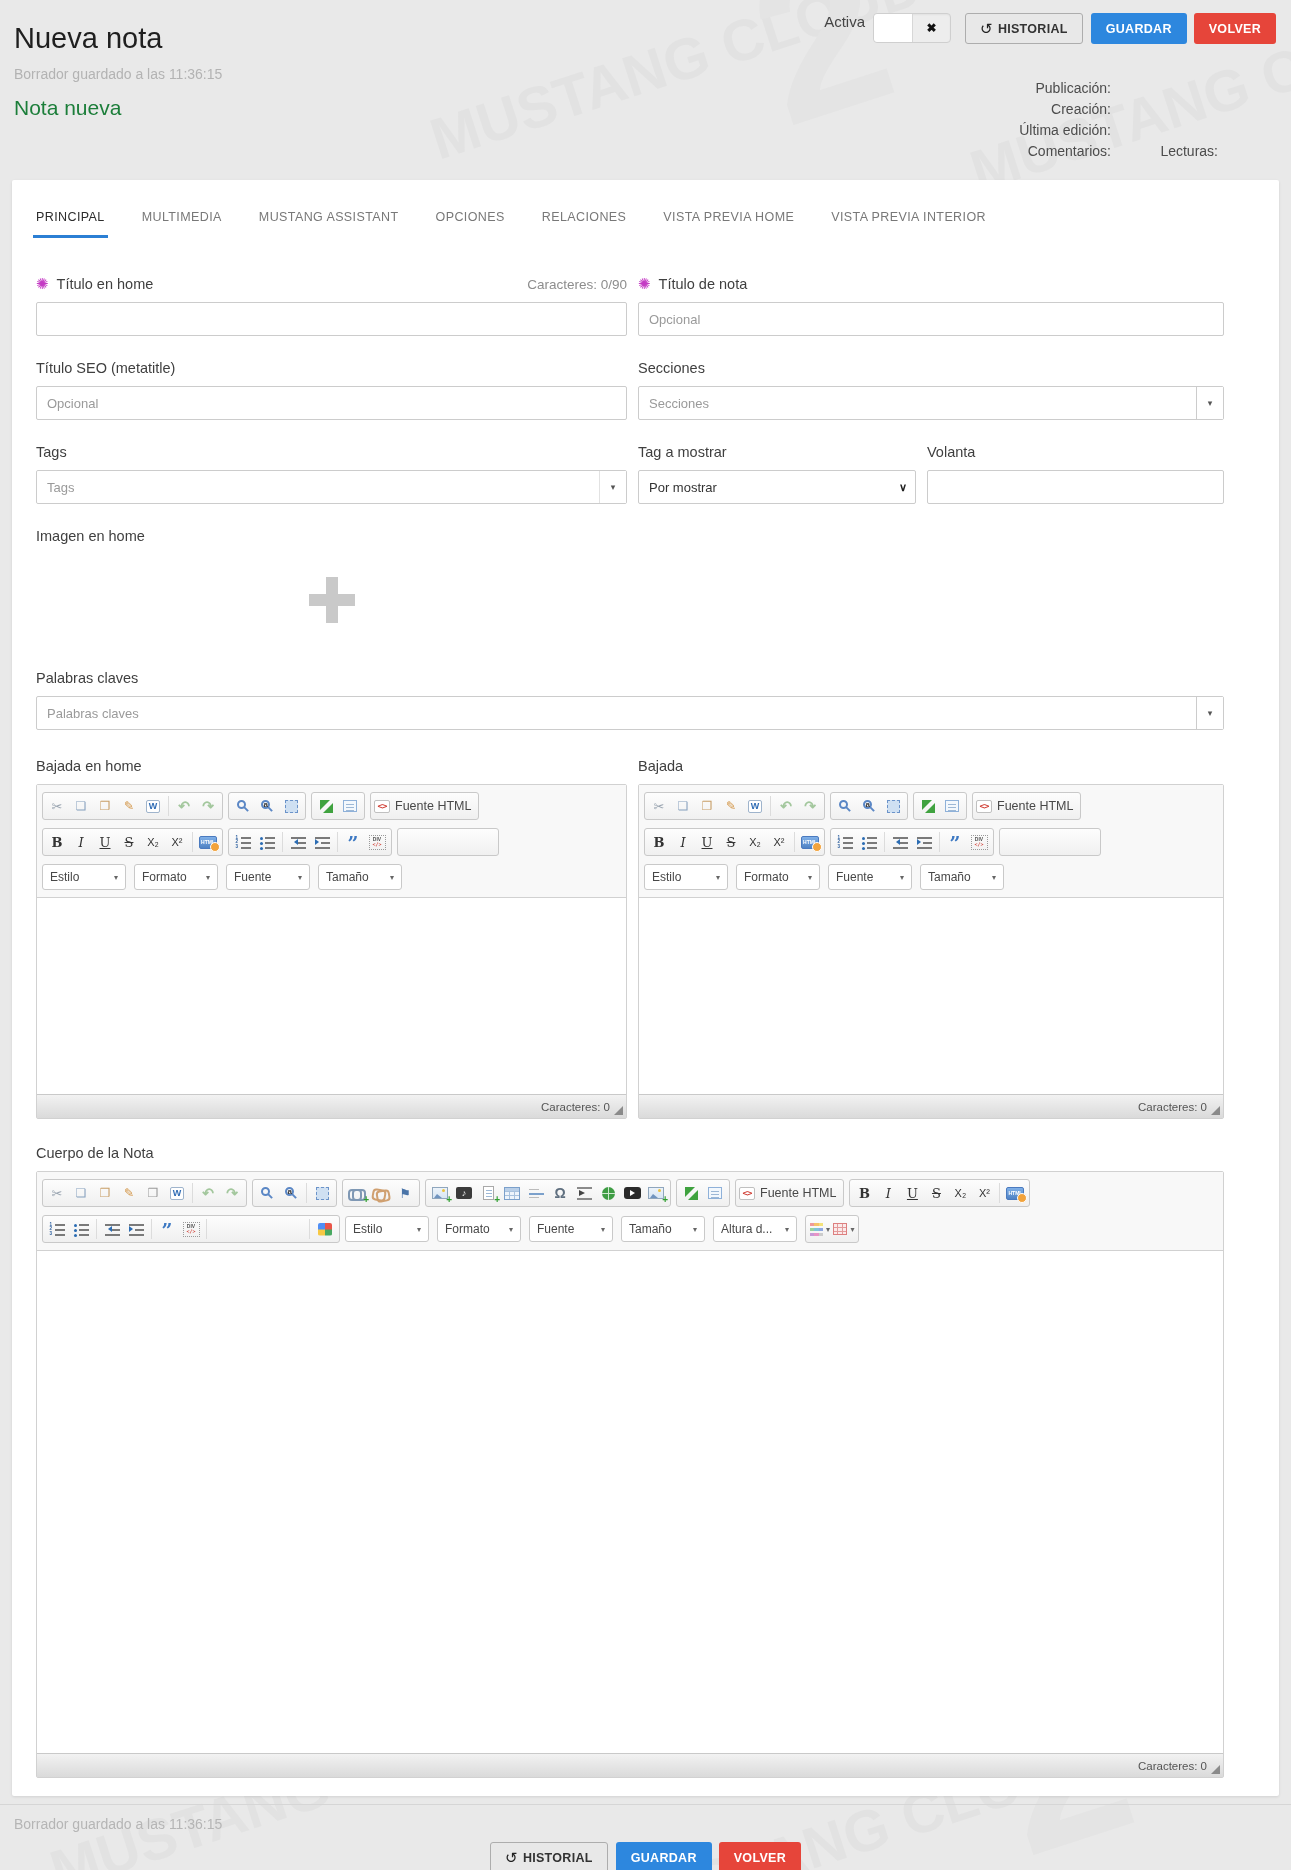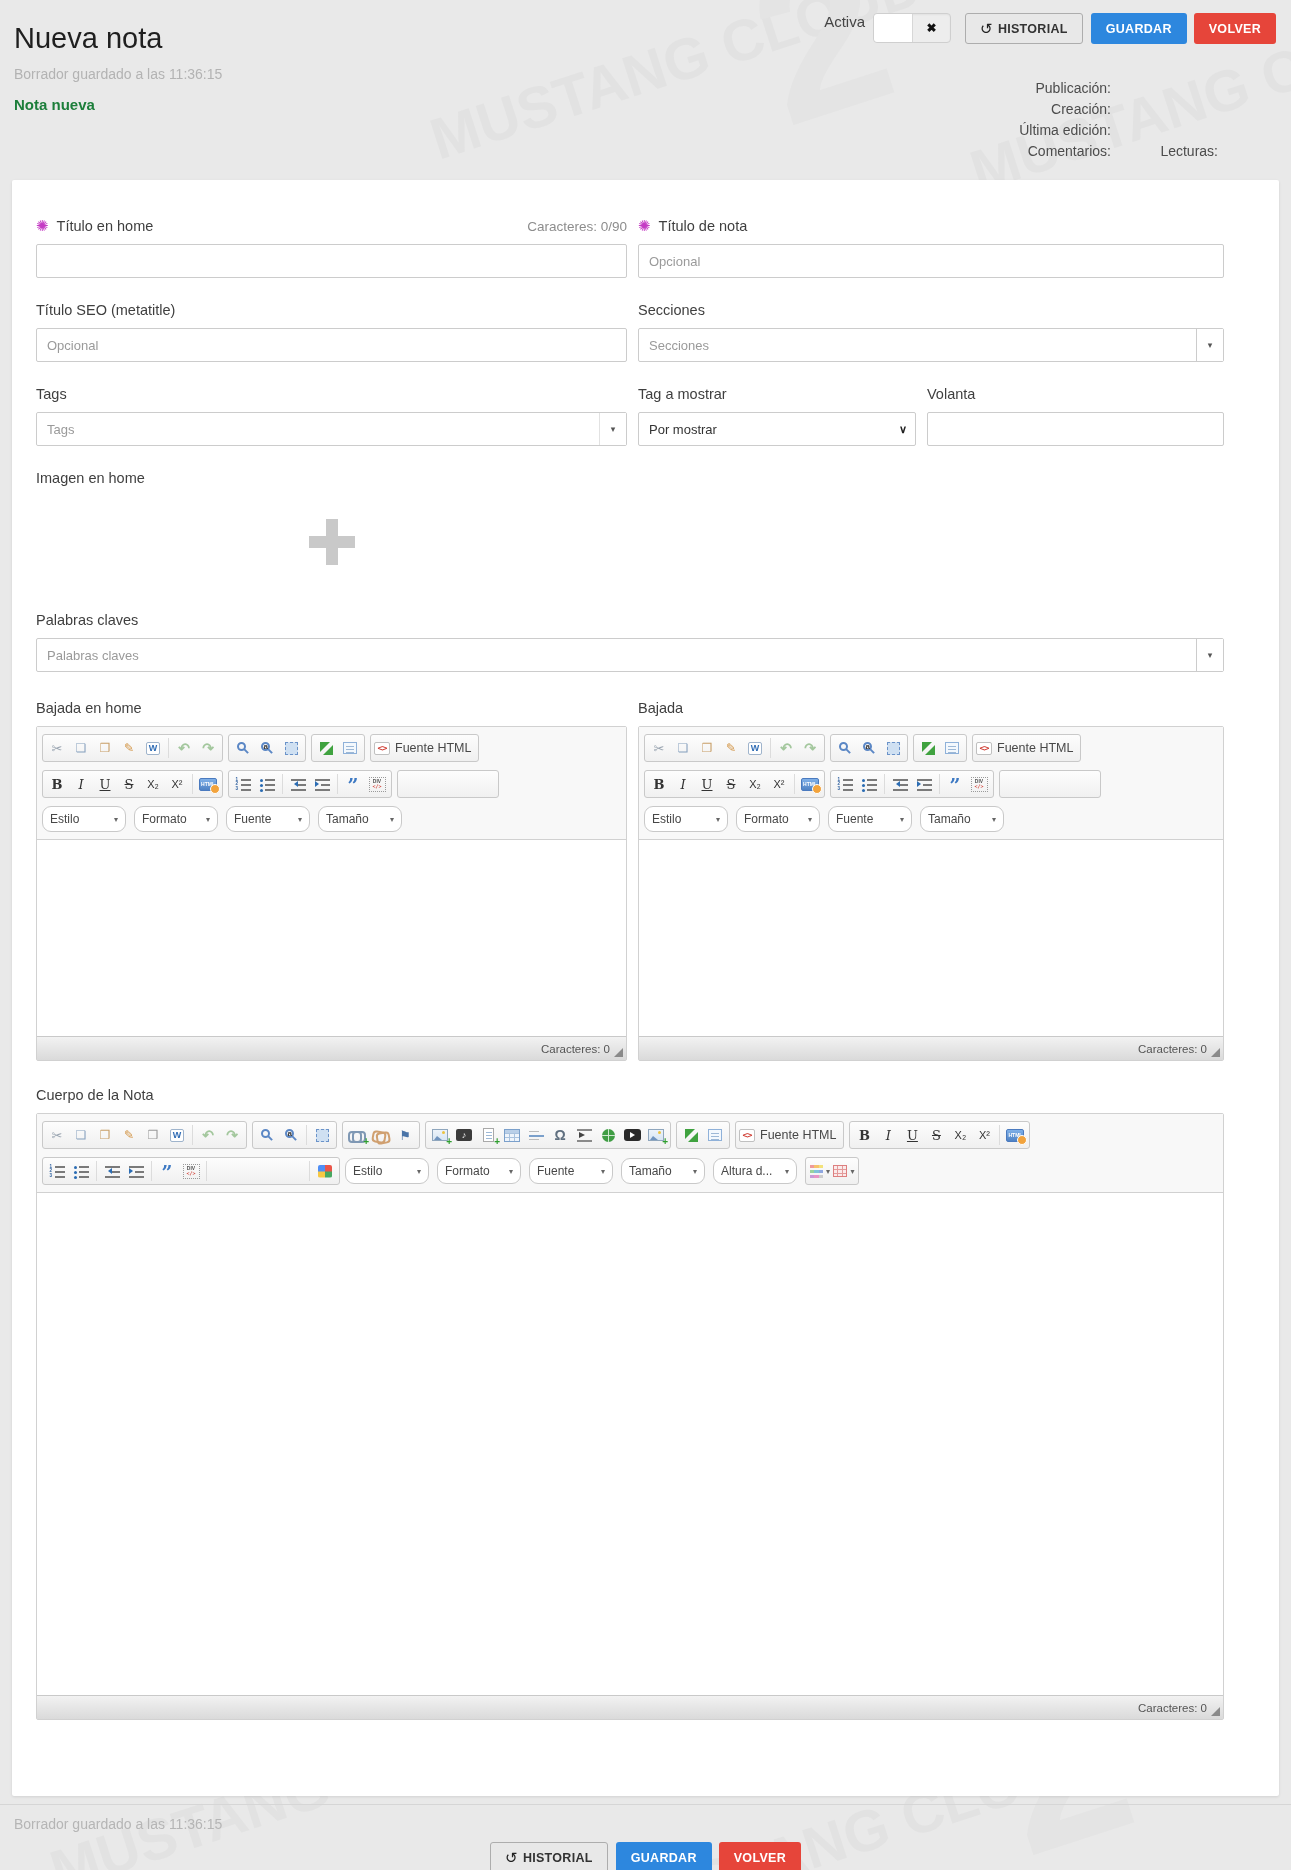--- a/index.html
+++ b/index.html
@@ -13,21 +13,21 @@
   .wm-c{ font-size:220px; left:760px; top:-90px; color:#e4e4e4;}
   .wm-d{ font-size:58px; left:40px;  top:1760px; }
   .wm-e{ font-size:58px; left:600px; top:1800px; }
   .wm-f{ font-size:220px; left:1000px; top:1640px; color:#e4e4e4;}
   .wm-g{ font-size:120px; left:60px; top:240px; color:#e4e4e4;}
 
   
   .topbar { position:absolute; left:0; top:0; right:0; height:180px; }
   .page-title { position:absolute; left:14px; top:22px; font-size:29px; font-weight:500; color:#1f1f1f; }
   .draft-note { position:absolute; left:14px; top:66px; font-size:14px; color:#b3b3b3; }
-  .status-link { position:absolute; left:14px; top:96px; font-size:15px; font-weight:bold; color:#1c7e3a; cursor:pointer; }
+  .status-link { position:absolute; left:14px; top:96px; font-size:21px; font-weight:normal; color:#1c7e3a; cursor:pointer; }
 
   .controls { position:absolute; top:13px; right:15px; display:flex; align-items:flex-start; }
   .active-label { font-size:15px; color:#444; margin-right:8px; }
   .switch { width:78px; height:30px; border:1px solid #cfcfcf; border-radius:4px; background:#ededed; display:flex; overflow:hidden; cursor:pointer; box-shadow:inset 0 1px 2px rgba(0,0,0,.05); }
   .knob { width:39px; background:#fff; border-right:1px solid #d7d7d7; border-radius:3px 0 0 3px; }
   .switch-x { flex:1; display:flex; align-items:center; justify-content:center; font-size:12px; font-weight:bold; color:#111; }
 
   .btn { height:31px; display:inline-flex; align-items:center; justify-content:center; padding:0 14px; border-radius:3px; font-size:12.5px; font-weight:bold; letter-spacing:.3px; cursor:pointer; border:1px solid transparent; }
   .btn-hist { background:#e8e8e8; border-color:#adadad; color:#333; margin-left:14px; }
   .btn-hist .hist-ic { font-size:15px; font-weight:normal; margin-right:5px; color:#222; }
@@ -76,21 +76,21 @@
   .big-plus::after  { content:''; position:absolute; left:17px; top:0; width:12px; height:46px; background:#c9c9c9; }
 
   
   .editor { border:1px solid #d1d1d1; border-radius:2px; background:#fff; margin-top:8px; }
   .etoolbar { background:#f8f8f8; border-bottom:1px solid #d1d1d1; padding:3px 5px; }
   .trow { display:flex; flex-wrap:wrap; align-items:center; padding:2px 0; }
   .tgroup { display:inline-flex; align-items:center; border:1px solid #c9c9c9; border-radius:3px; background:linear-gradient(#fdfdfd,#f0f0f0); padding:1px 2px; margin:2px 5px 2px 0; min-height:26px; }
   .tbtn { position:relative; min-width:24px; height:24px; display:inline-flex; align-items:center; justify-content:center; border-radius:2px; cursor:pointer; padding:0 1px; }
   .tlabel { font-size:12.5px; color:#484848; margin:0 4px 0 5px; white-space:nowrap; }
   .sep { width:1px; align-self:stretch; background:#dcdcdc; margin:2px 3px; }
-  .tcombo { display:inline-flex; align-items:center; justify-content:space-between; border:1px solid #c9c9c9; border-radius:9px; background:#fff; height:26px; padding:8px 7px; margin:2px 8px 2px 0; min-width:84px; cursor:pointer; }
+  .tcombo { display:inline-flex; align-items:center; justify-content:space-between; border:1px solid #c9c9c9; border-radius:3px; background:#fff; height:26px; padding:8px 7px; margin:2px 8px 2px 0; min-width:84px; cursor:pointer; }
   .tcombo .cname { font-size:12px; color:#474747; margin-right:10px; white-space:nowrap; }
   .tcaret { font-size:8px; color:#666; }
   .plus-badge { position:absolute; right:0px; bottom:1px; color:#2e9e2e; font:bold 10px/8px "Liberation Sans",sans-serif; }
 
   .econtent { background:#fff; cursor:text; }
   .editor-sm .econtent { height:196px; }
   .editor-lg .econtent { height:502px; }
   .estatus { position:relative; height:24px; background:linear-gradient(#f2f2f2,#dadada); border-top:1px solid #c9c9c9; display:flex; align-items:center; justify-content:flex-end; padding-right:16px; font-size:11.5px; color:#555; }
   .resize { position:absolute; right:3px; bottom:3px; width:0; height:0; border-left:9px solid transparent; border-bottom:9px solid #6e6e6e; opacity:.75; cursor:nwse-resize; }
 
@@ -217,20 +217,29 @@
         </div>
       <div class="mrow">
           <span class="mlabel">Comentarios:</span>
           <span class="mval">Lecturas:</span>
         </div>
     </div>
   </div>
 
   <div class="card">
 
+    <div class="tabs">
+      <div class="tab active">PRINCIPAL</div>
+      <div class="tab">MULTIMEDIA</div>
+      <div class="tab">MUSTANG ASSISTANT</div>
+      <div class="tab">OPCIONES</div>
+      <div class="tab">RELACIONES</div>
+      <div class="tab">VISTA PREVIA HOME</div>
+      <div class="tab">VISTA PREVIA INTERIOR</div>
+    </div>
 
     <div class="grid2 row1">
       <div class="col-l">
         <div class="label-row">
           <span class="assist-ic">✺</span>
           <span class="flabel">Título en home</span>
           <span class="counter">Caracteres: 0/90</span>
         </div>
         <input class="inp mt8" value="" style="">
       </div>

